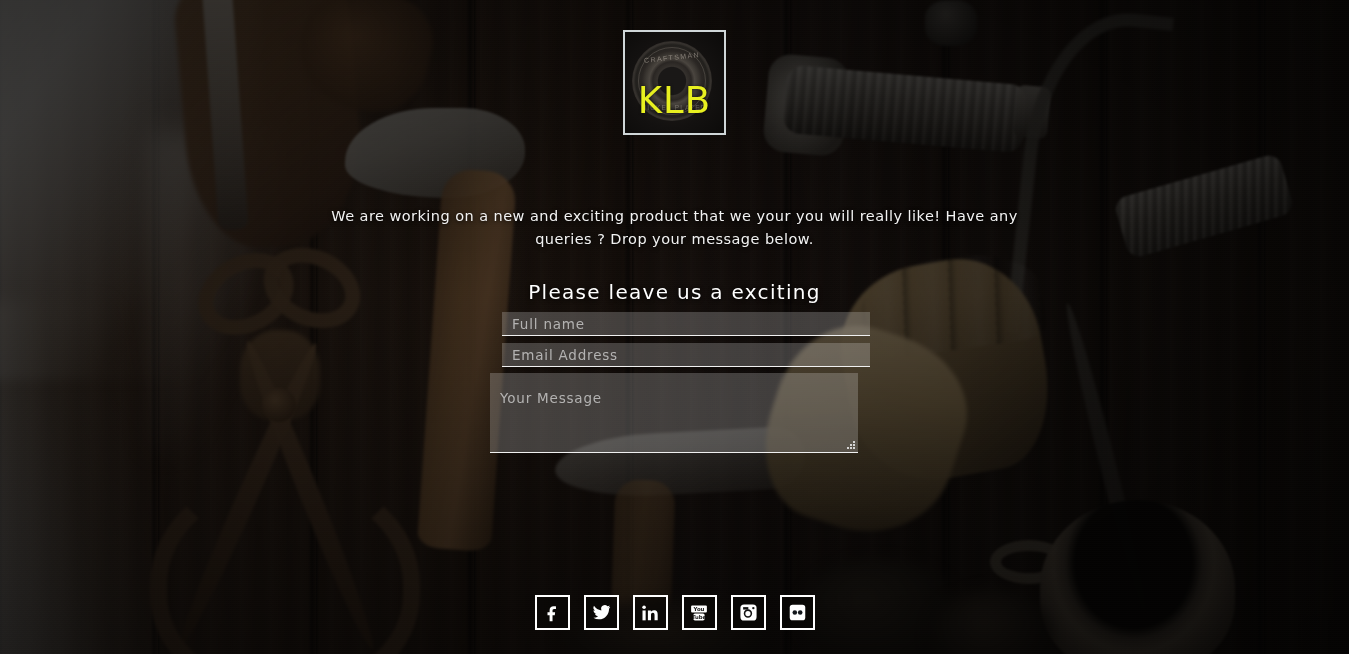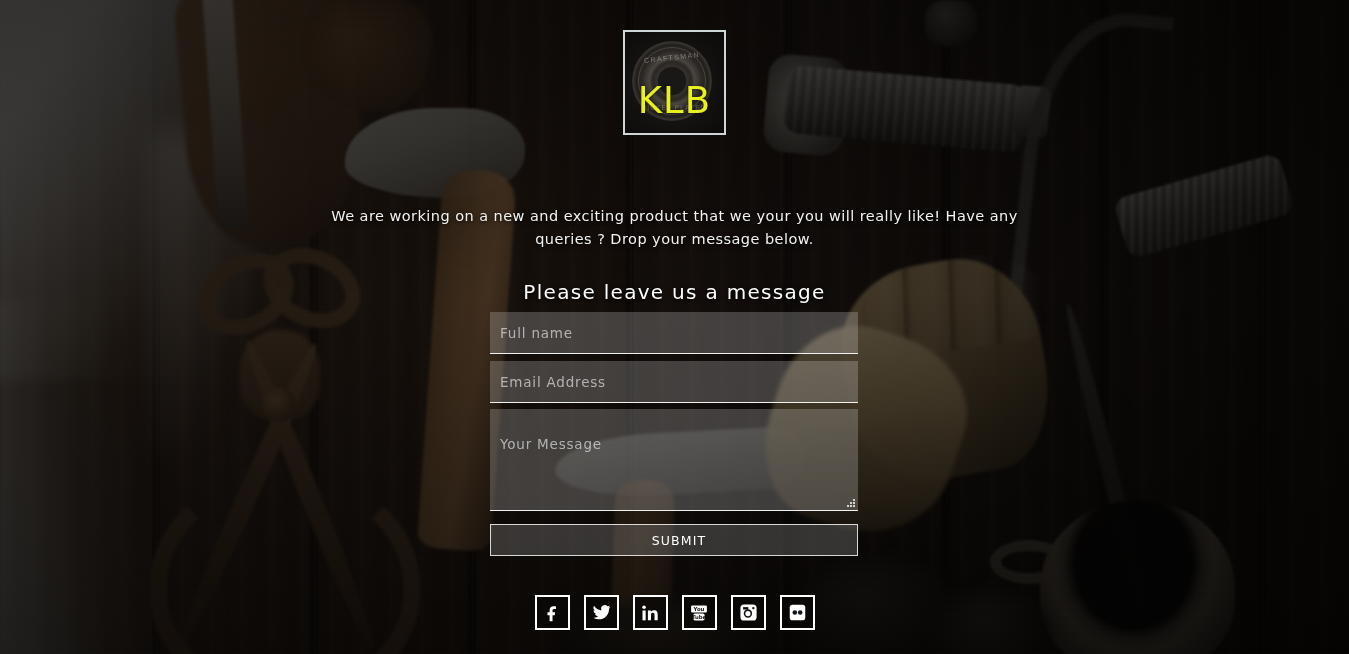--- a/index.html
+++ b/index.html
@@ -500,27 +500,27 @@
     letter-spacing: 0.8px;
     font-family: "DejaVu Sans", sans-serif;
     padding: 0 10px;
     outline: none;
   }
   .field::placeholder {
     color: rgba(222,222,222,0.72);
     font-size: 13.5px;
     letter-spacing: 0.8px;
   }
-  .field-text { height: 42px; line-height: 38px; }
+  .field-text { height: 24px; line-height: 38px; margin-left: 12px; }
   #field-fullname { margin-bottom: 7px; }
   #field-email { margin-bottom: 6px; }
 
   .field-area {
-    height: 102px;
-    padding-top: 26px;
+    height: 80px;
+    padding-top: 16px;
     resize: none;
     line-height: 18px;
   }
 
   .area-wrap { position: relative; width: 368px; }
   .resize-grip {
     position: absolute;
     right: 3px; bottom: 4px;
     width: 11px; height: 11px;
     pointer-events: none;
@@ -627,40 +627,39 @@
       <div class="logo-tape"></div>
       <div class="logo-tape-ring"></div>
       <div class="logo-brandtext">CRAFTSMAN</div>
       <div class="logo-brandtext2">NICKEL PLATED</div>
       <div class="logo-klb">KLB</div>
     </div>
 
 
     <p class="intro">We are working on a new and exciting product that we your you will really like! Have any queries ? Drop your message below.</p>
 
-    <h2 class="form-title">Please leave us a message</h2>
+    <h2 class="form-title">Please leave us a exciting</h2>
 
     <form class="form">
       <input id="field-fullname" class="field field-text" type="text" placeholder="Full name" style="">
 
       <input id="field-email" class="field field-text" type="text" placeholder="Email Address" style="">
 
       <div class="area-wrap">
         <textarea class="field field-area" placeholder="Your Message" style=""></textarea>
         <span class="resize-grip">
           <i style="right:0;bottom:0;"></i>
           <i style="right:3px;bottom:0;"></i>
           <i style="right:6px;bottom:0;"></i>
           <i style="right:0;bottom:3px;"></i>
           <i style="right:3px;bottom:3px;"></i>
           <i style="right:0;bottom:6px;"></i>
         </span>
       </div>
 
-      <button class="submit-btn" type="submit">SUBMIT</button>
     </form>
 
     <div class="social-row">
 
       <a class="social-btn" href="#">
         <span>
           <svg width="18" height="18" viewBox="0 0 24 24" fill="#ffffff">
             <path d="M15.1 6.6h2.2V3.2c-.4-.05-1.7-.17-3.2-.17-3.2 0-5.3 1.95-5.3 5.5V11H6v3.9h2.8V23h3.9v-8.1h3l.45-3.9h-3.45V8.9c0-1.2.3-2.3 2.4-2.3z"></path>
           </svg>
         </span>

